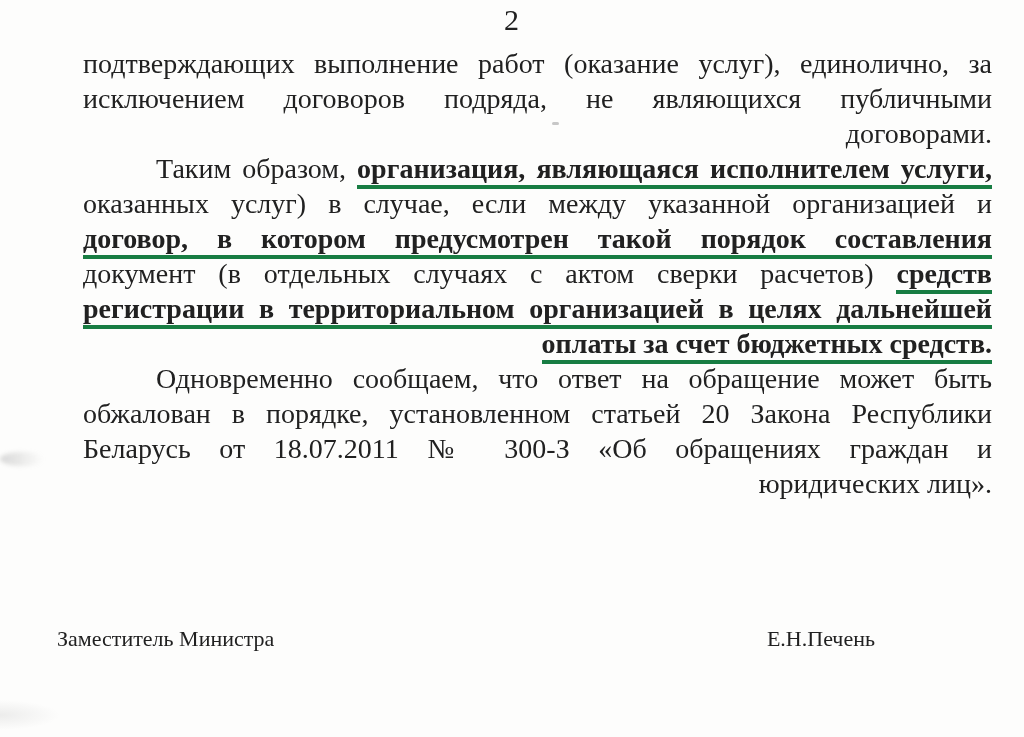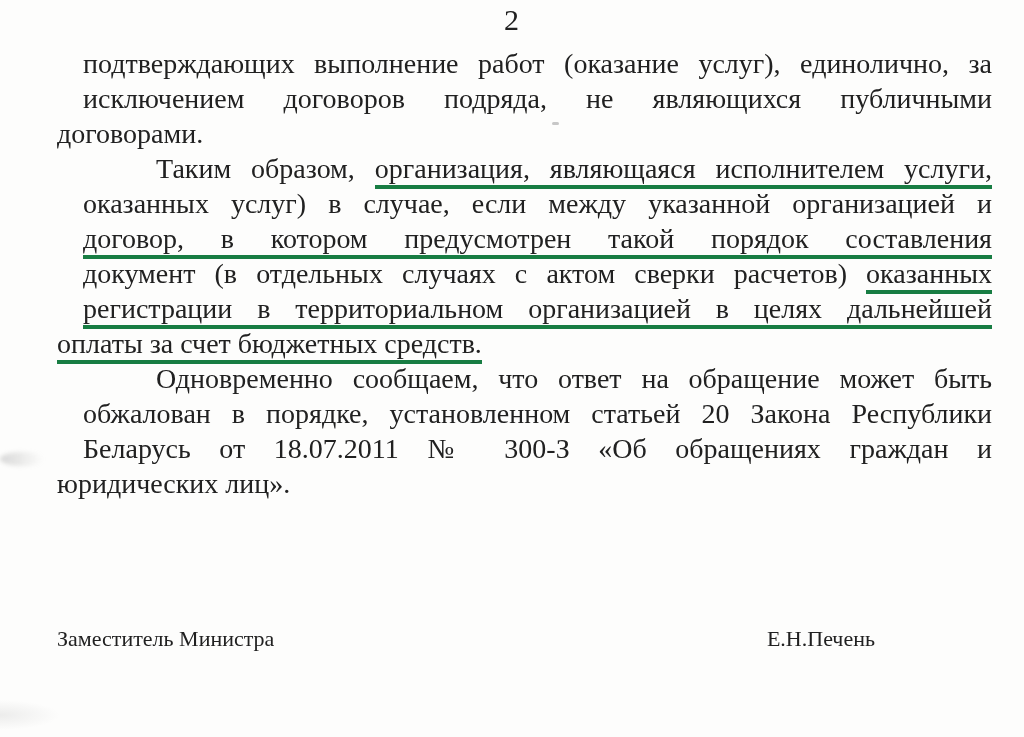--- a/index.html
+++ b/index.html
@@ -22,31 +22,32 @@
     letter-spacing: 1px;
   }
   .body-text {
     position: absolute;
     left: 57px; top: 46px; width: 935px;
     font-size: 28px;
     line-height: 35px;
   }
   .line {
     min-height: 35px;
-    text-align: left;
+    text-align: right;
   }
   .line.j {
     text-align: justify;
     text-align-last: justify;
     margin-left: 26px;
   }
   .line.ind { text-indent: 73px; }
   .u {
     border-bottom: 4px solid var(--green, #187d43);
     padding-bottom: 1px;
+    font-weight: bold;
   }
   .signature-row {
     position: absolute;
     left: 57px; top: 626px; width: 935px;
     font-size: 22px;
     display: flex;
     justify-content: space-between;
     padding-right: 117px;
   }
   
@@ -77,21 +78,21 @@
 
   <div class="page-number">2</div>
 
   <div class="body-text">
       <div class="line j"><span class="">подтверждающих выполнение работ (оказание услуг), единолично, за</span></div>
       <div class="line j"><span class="">исключением договоров подряда, не являющихся публичными</span></div>
       <div class="line"><span class="">договорами.</span></div>
       <div class="line j ind"><span class="">Таким образом, </span><span class="u">организация, являющаяся исполнителем услуги,</span></div>
       <div class="line j"><span class="">оказанных услуг) в случае, если между указанной организацией и</span></div>
       <div class="line j"><span class="u">договор, в котором предусмотрен такой порядок составления</span></div>
-      <div class="line j"><span class="">документ (в отдельных случаях с актом сверки расчетов) </span><span class="u">оказанных</span></div>
+      <div class="line j"><span class="">документ (в отдельных случаях с актом сверки расчетов) </span><span class="u">средств</span></div>
       <div class="line j"><span class="u">регистрации в территориальном организацией в целях дальнейшей</span></div>
       <div class="line"><span class="u">оплаты за счет бюджетных средств.</span></div>
       <div class="line j ind"><span class="">Одновременно сообщаем, что ответ на обращение может быть</span></div>
       <div class="line j"><span class="">обжалован в порядке, установленном статьей 20 Закона Республики</span></div>
       <div class="line j"><span class="">Беларусь от 18.07.2011 № 300-З «Об обращениях граждан и</span></div>
       <div class="line"><span class="">юридических лиц».</span></div>
     </div>
 
   <div class="signature-row">
     <span>Заместитель Министра</span>

